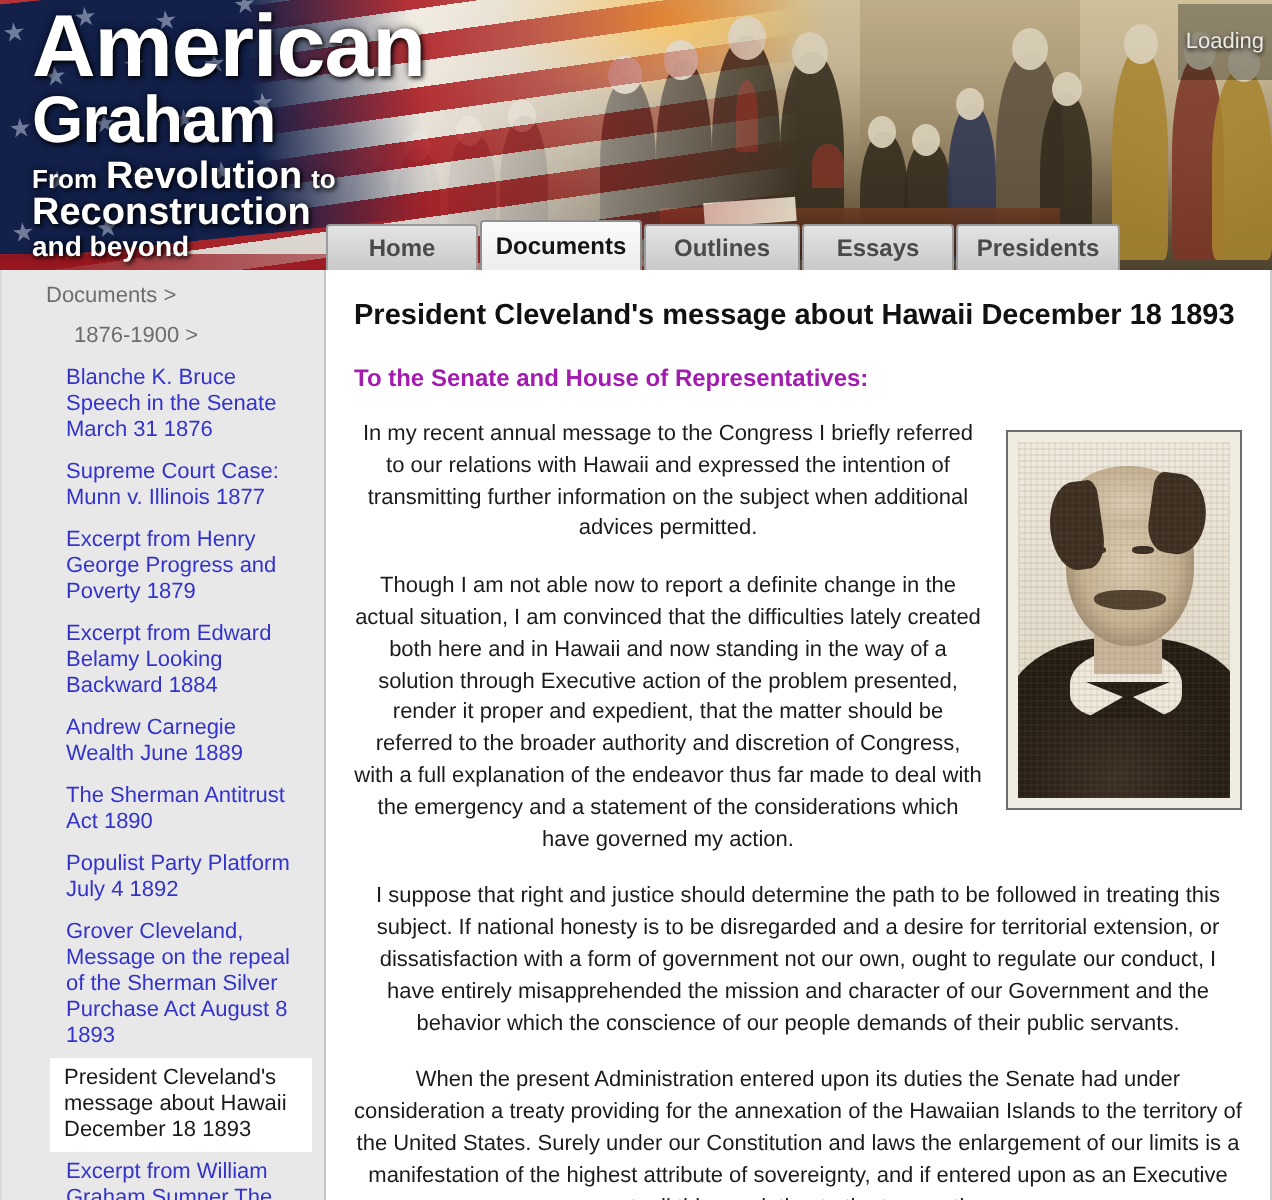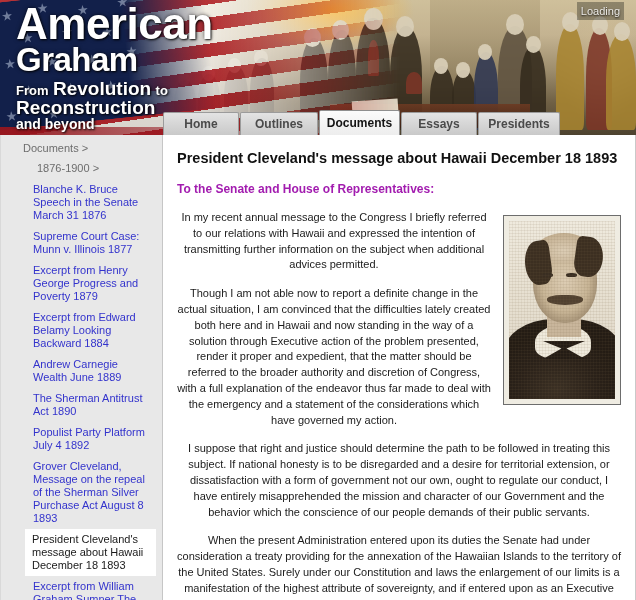--- a/index.html
+++ b/index.html
@@ -115,27 +115,27 @@
   #t1 { font-size: 44px; font-weight: bold; letter-spacing: -.5px; line-height: 36px; }
   #t2 { font-size: 33px; font-weight: bold; letter-spacing: -.5px; line-height: 36px; }
   #tagline { margin-top: 2px; line-height: 17px; }
   .tg-sm { font-size: 13px; font-weight: bold; }
   .tg-lg { font-size: 19px; font-weight: bold; }
   #tg3 { font-size: 14px; font-weight: bold; line-height: 16px; }
 
   
   #loading {
     position: absolute;
-    right: 12px; top: 2px;
+    right: 0; top: 2px;
     z-index: 8;
     color: #eceae6;
     font-size: 11px;
     text-shadow: 0 1px 2px rgba(0,0,0,.9);
     background: rgba(20,22,18,.35);
-    padding: 3px 4px;
+    padding: 13px 4px;
   }
 
   
   #tabs {
     position: absolute;
     left: 163px;
     bottom: 0;
     height: 25px;
     display: flex;
     align-items: flex-end;
@@ -403,22 +403,22 @@
         <span class="tg-sm">to</span>
         <div class="tg-lg">Reconstruction</div>
         <div id="tg3">and beyond</div>
       </div>
     </div>
 
     <div id="loading">Loading</div>
 
     <nav id="tabs">
       <div class="tab w-home">Home</div>
+      <div class="tab w-documents active">Documents</div>
       <div class="tab w-outlines">Outlines</div>
-      <div class="tab w-documents active">Documents</div>
       <div class="tab w-essays">Essays</div>
       <div class="tab w-presidents">Presidents</div>
     </nav>
   </div>
 
   <div id="body">
 
     <aside id="sidebar">
       <div class="crumb" id="crumb1">Documents &gt;</div>
       <div class="crumb" id="crumb2">1876-1900 &gt;</div>

